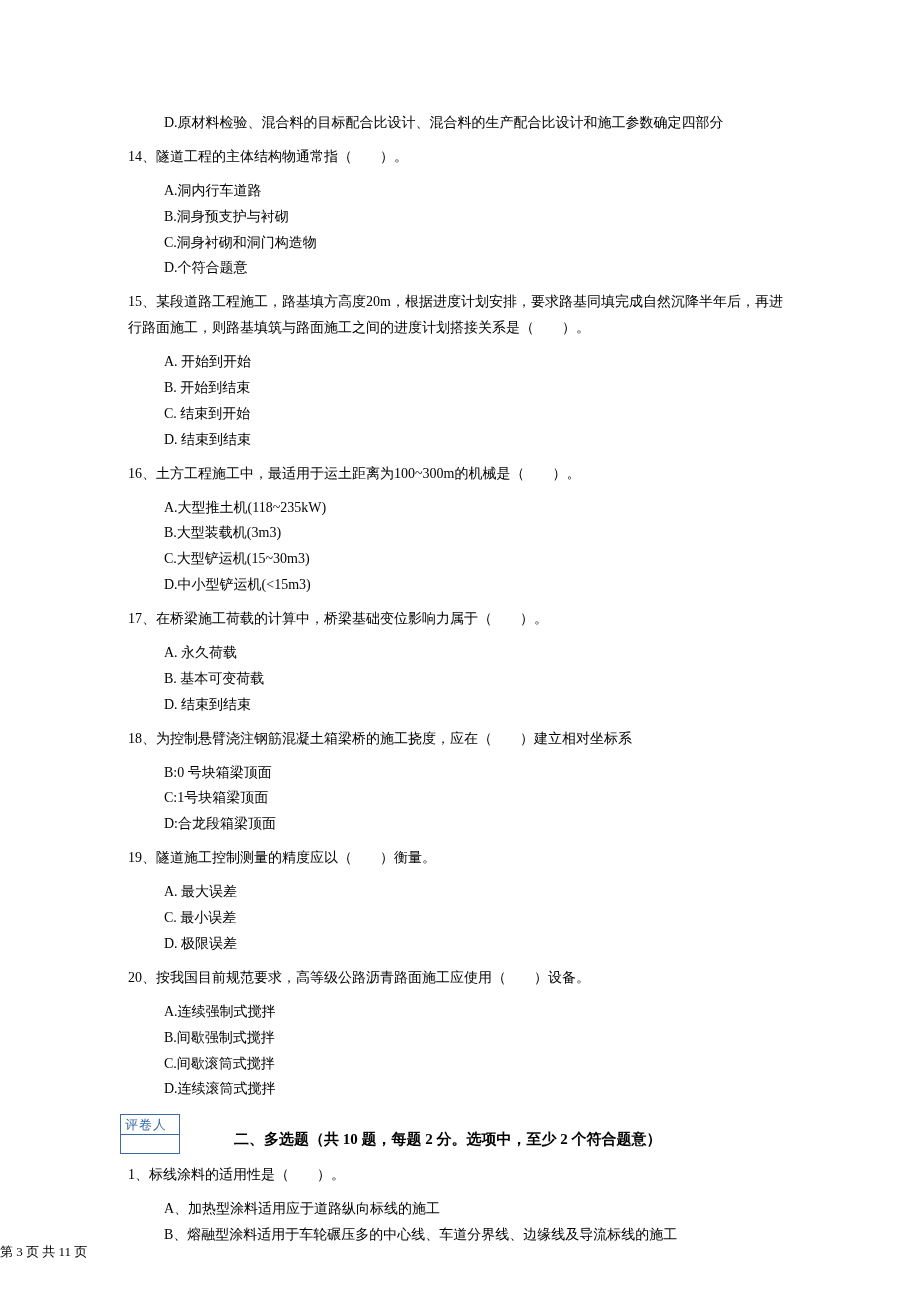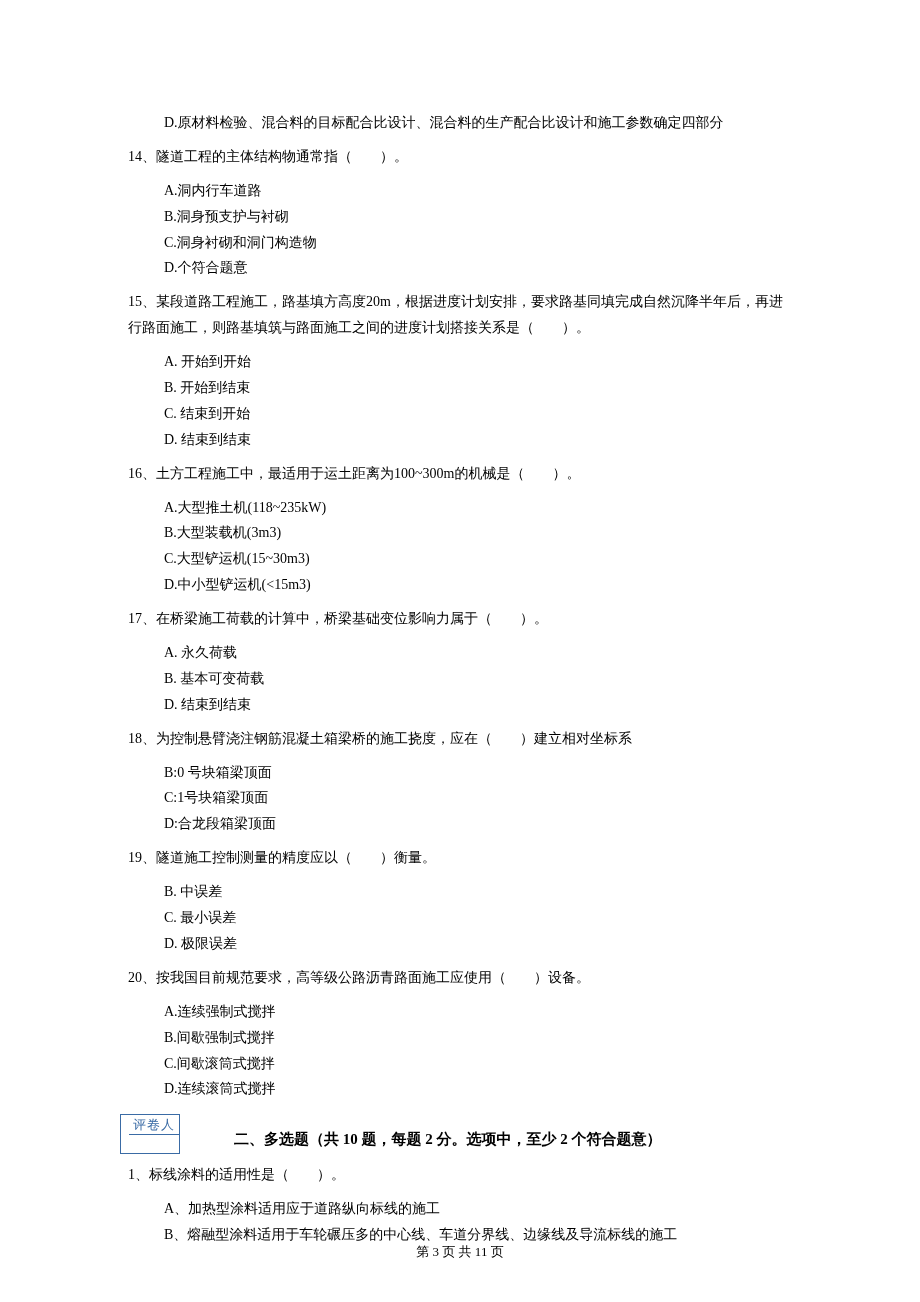--- a/index.html
+++ b/index.html
@@ -38,37 +38,35 @@
       font-size: 13px;
       width: 60px;
     }
     .reviewer-box .rb-top {
       border-bottom: 1px solid #3a6ba5;
       text-align: left;
       padding: 0 4px;
       height: 20px;
       line-height: 20px;
       letter-spacing: 1px;
-      margin-left: 8px;
     }
     .reviewer-box .rb-bot {
       height: 18px;
     }
     .section-title {
       font-weight: bold;
       font-size: 15px;
       margin-left: 54px;
       padding-bottom: 1px;
     }
     .footer {
       position: absolute;
       bottom: 38px;
       left: 0;
       right: 0;
-      text-align: center;
       font-size: 13px;
       font-family: Liberation Serif, serif;
     }
   </style>
 </head>
 <body>
 
 <div class="option-d-first">D.原材料检验、混合料的目标配合比设计、混合料的生产配合比设计和施工参数确定四部分</div>
 
 <div>
@@ -104,21 +102,21 @@
 
 <div>
   <div class="question-stem"><span>18</span><span>、为控制悬臂浇注钢筋混凝土箱梁桥的施工挠度，应在（　　）建立相对坐标系</span></div>
   <div class="option">B:0 号块箱梁顶面</div>
   <div class="option">C:1号块箱梁顶面</div>
   <div class="option">D:合龙段箱梁顶面</div>
 </div>
 
 <div>
   <div class="question-stem"><span>19</span><span>、隧道施工控制测量的精度应以（　　）衡量。</span></div>
-  <div class="option">B. 中误差</div>
+  <div class="option">A. 最大误差</div>
   <div class="option">C. 最小误差</div>
   <div class="option">D. 极限误差</div>
 </div>
 
 <div>
   <div class="question-stem"><span>20</span><span>、按我国目前规范要求，高等级公路沥青路面施工应使用（　　）设备。</span></div>
   <div class="option">A.连续强制式搅拌</div>
   <div class="option">B.间歇强制式搅拌</div>
   <div class="option">C.间歇滚筒式搅拌</div>
   <div class="option">D.连续滚筒式搅拌</div>

